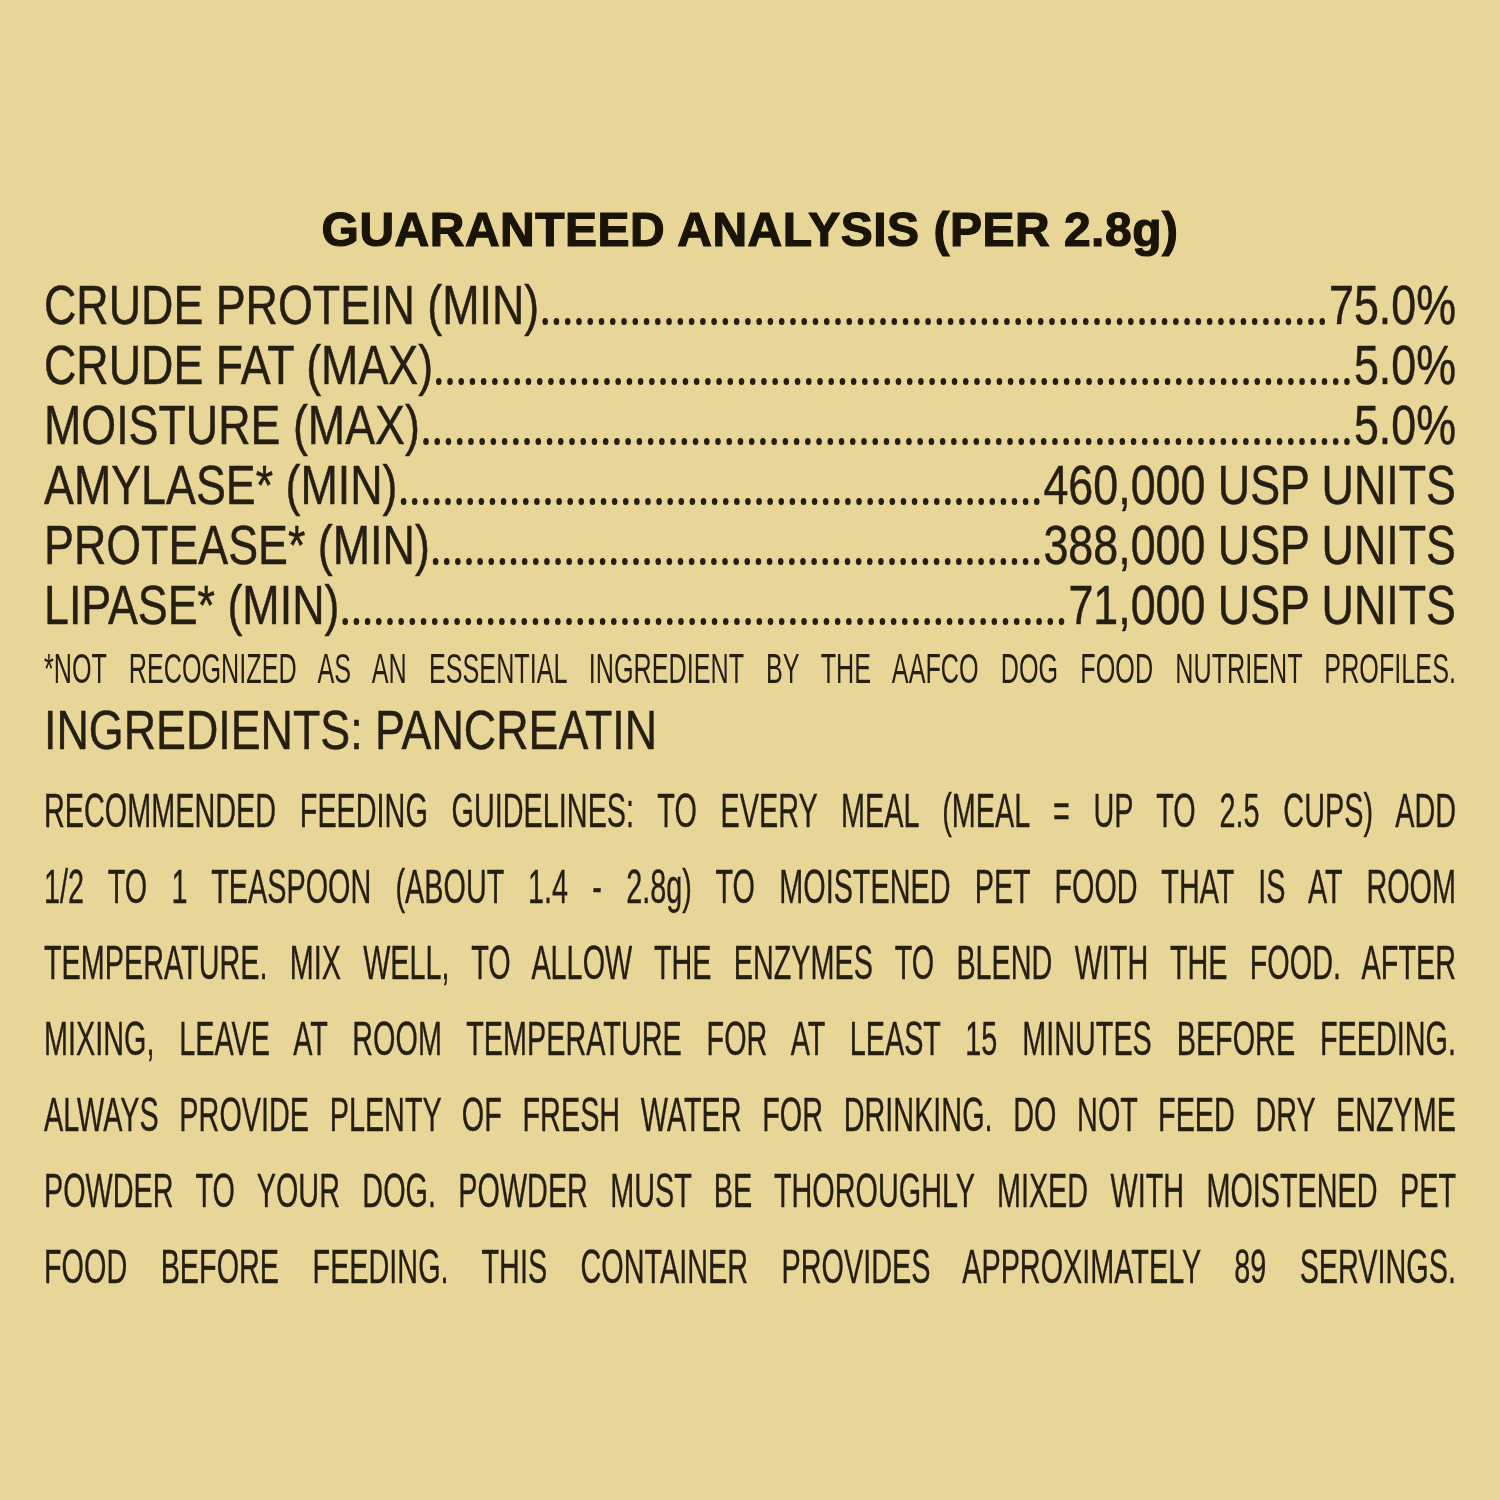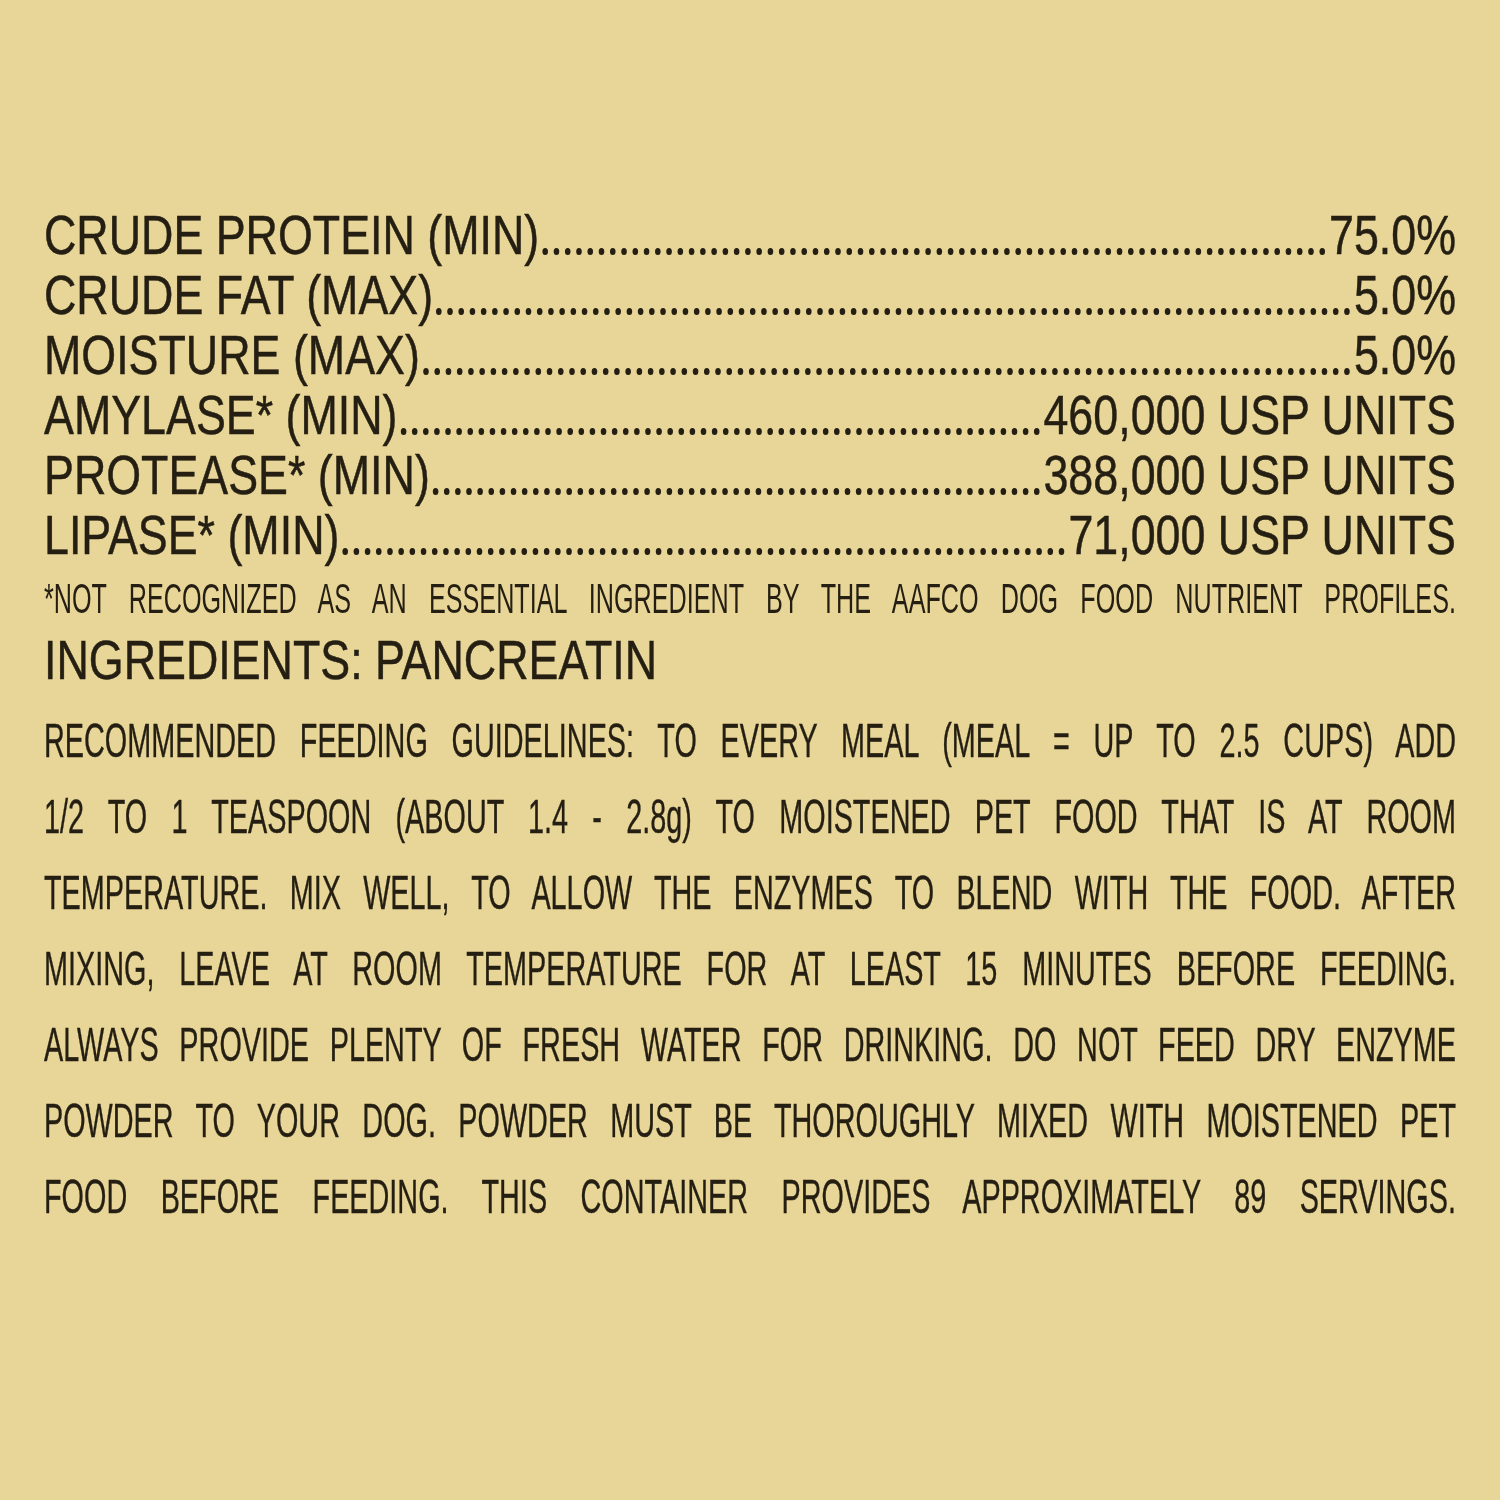--- a/index.html
+++ b/index.html
@@ -81,20 +81,21 @@
     text-align-last:justify;
     white-space:nowrap;
     -webkit-text-stroke:.4px currentColor;
   }
 </style>
 </head>
 <body>
 
 <div class="page">
 
+  <h1 class="title">GUARANTEED ANALYSIS (PER 2.8g)</h1>
 
   <div class="stretch-80">
     <div class="ga-row">
       <span>CRUDE PROTEIN (MIN)</span>
       <span class="leader"></span>
       <span>75.0%</span>
     </div>
     <div class="ga-row">
       <span>CRUDE FAT (MAX)</span>
       <span class="leader"></span>

